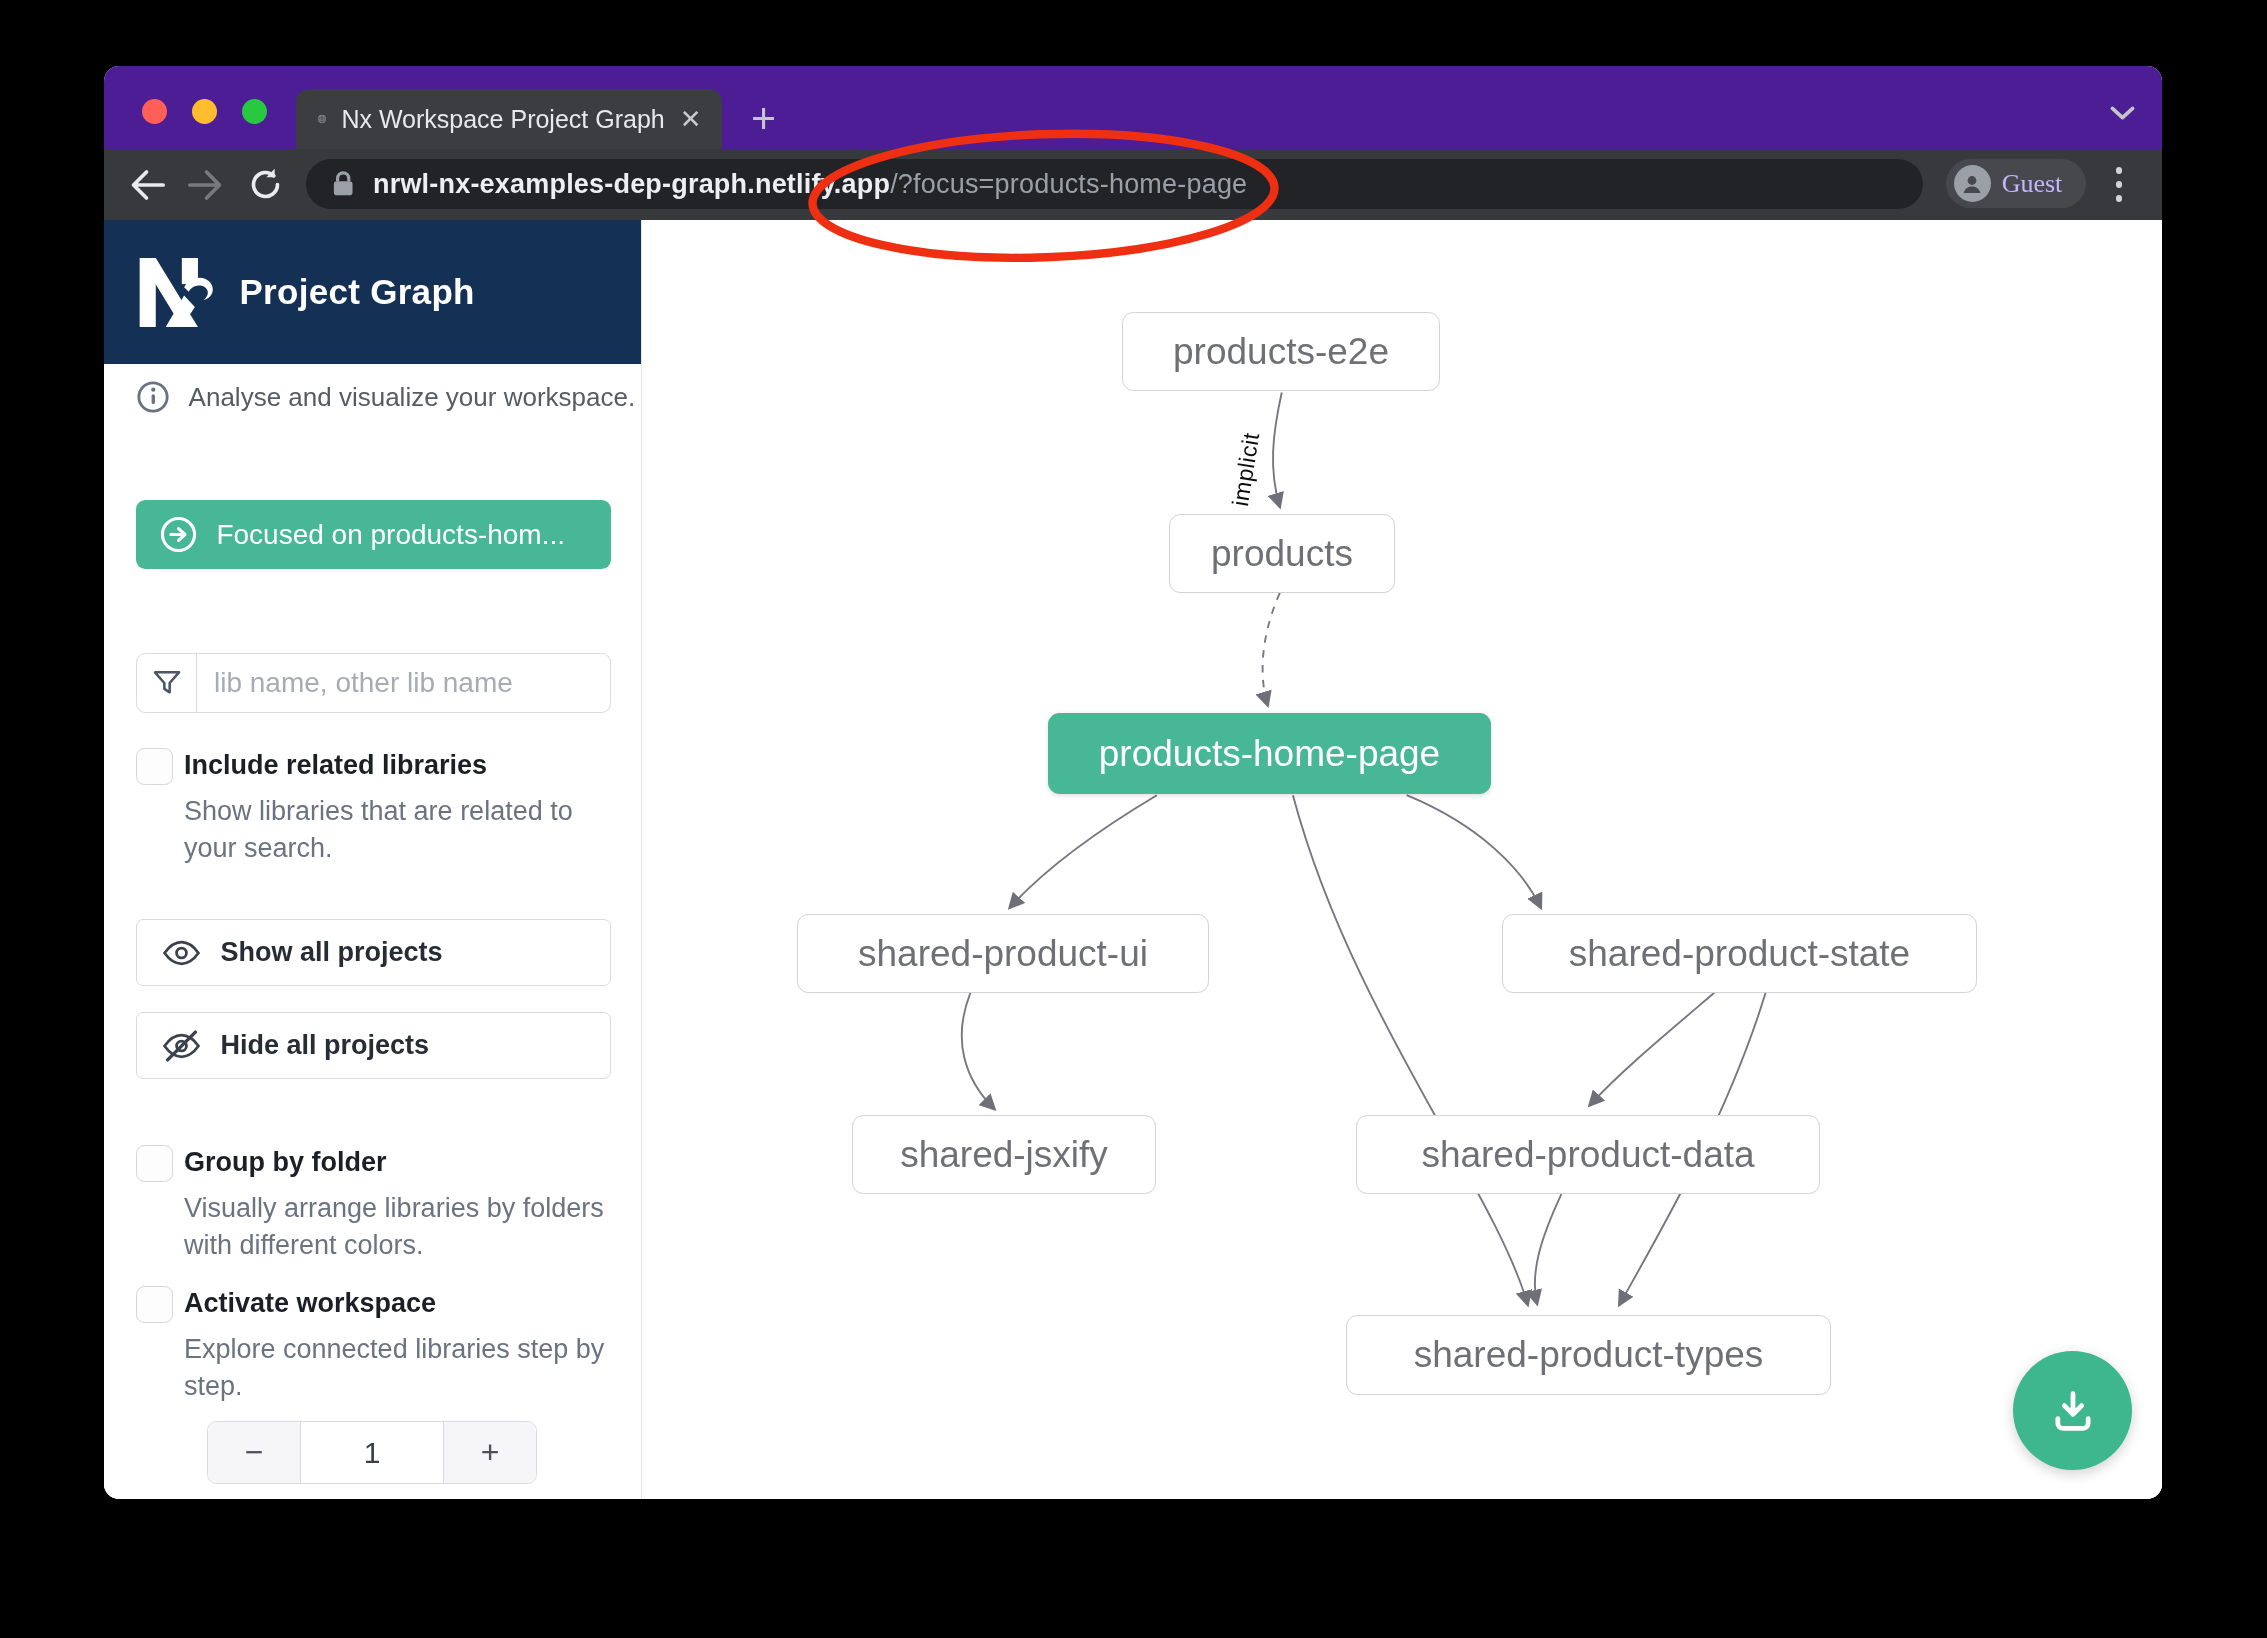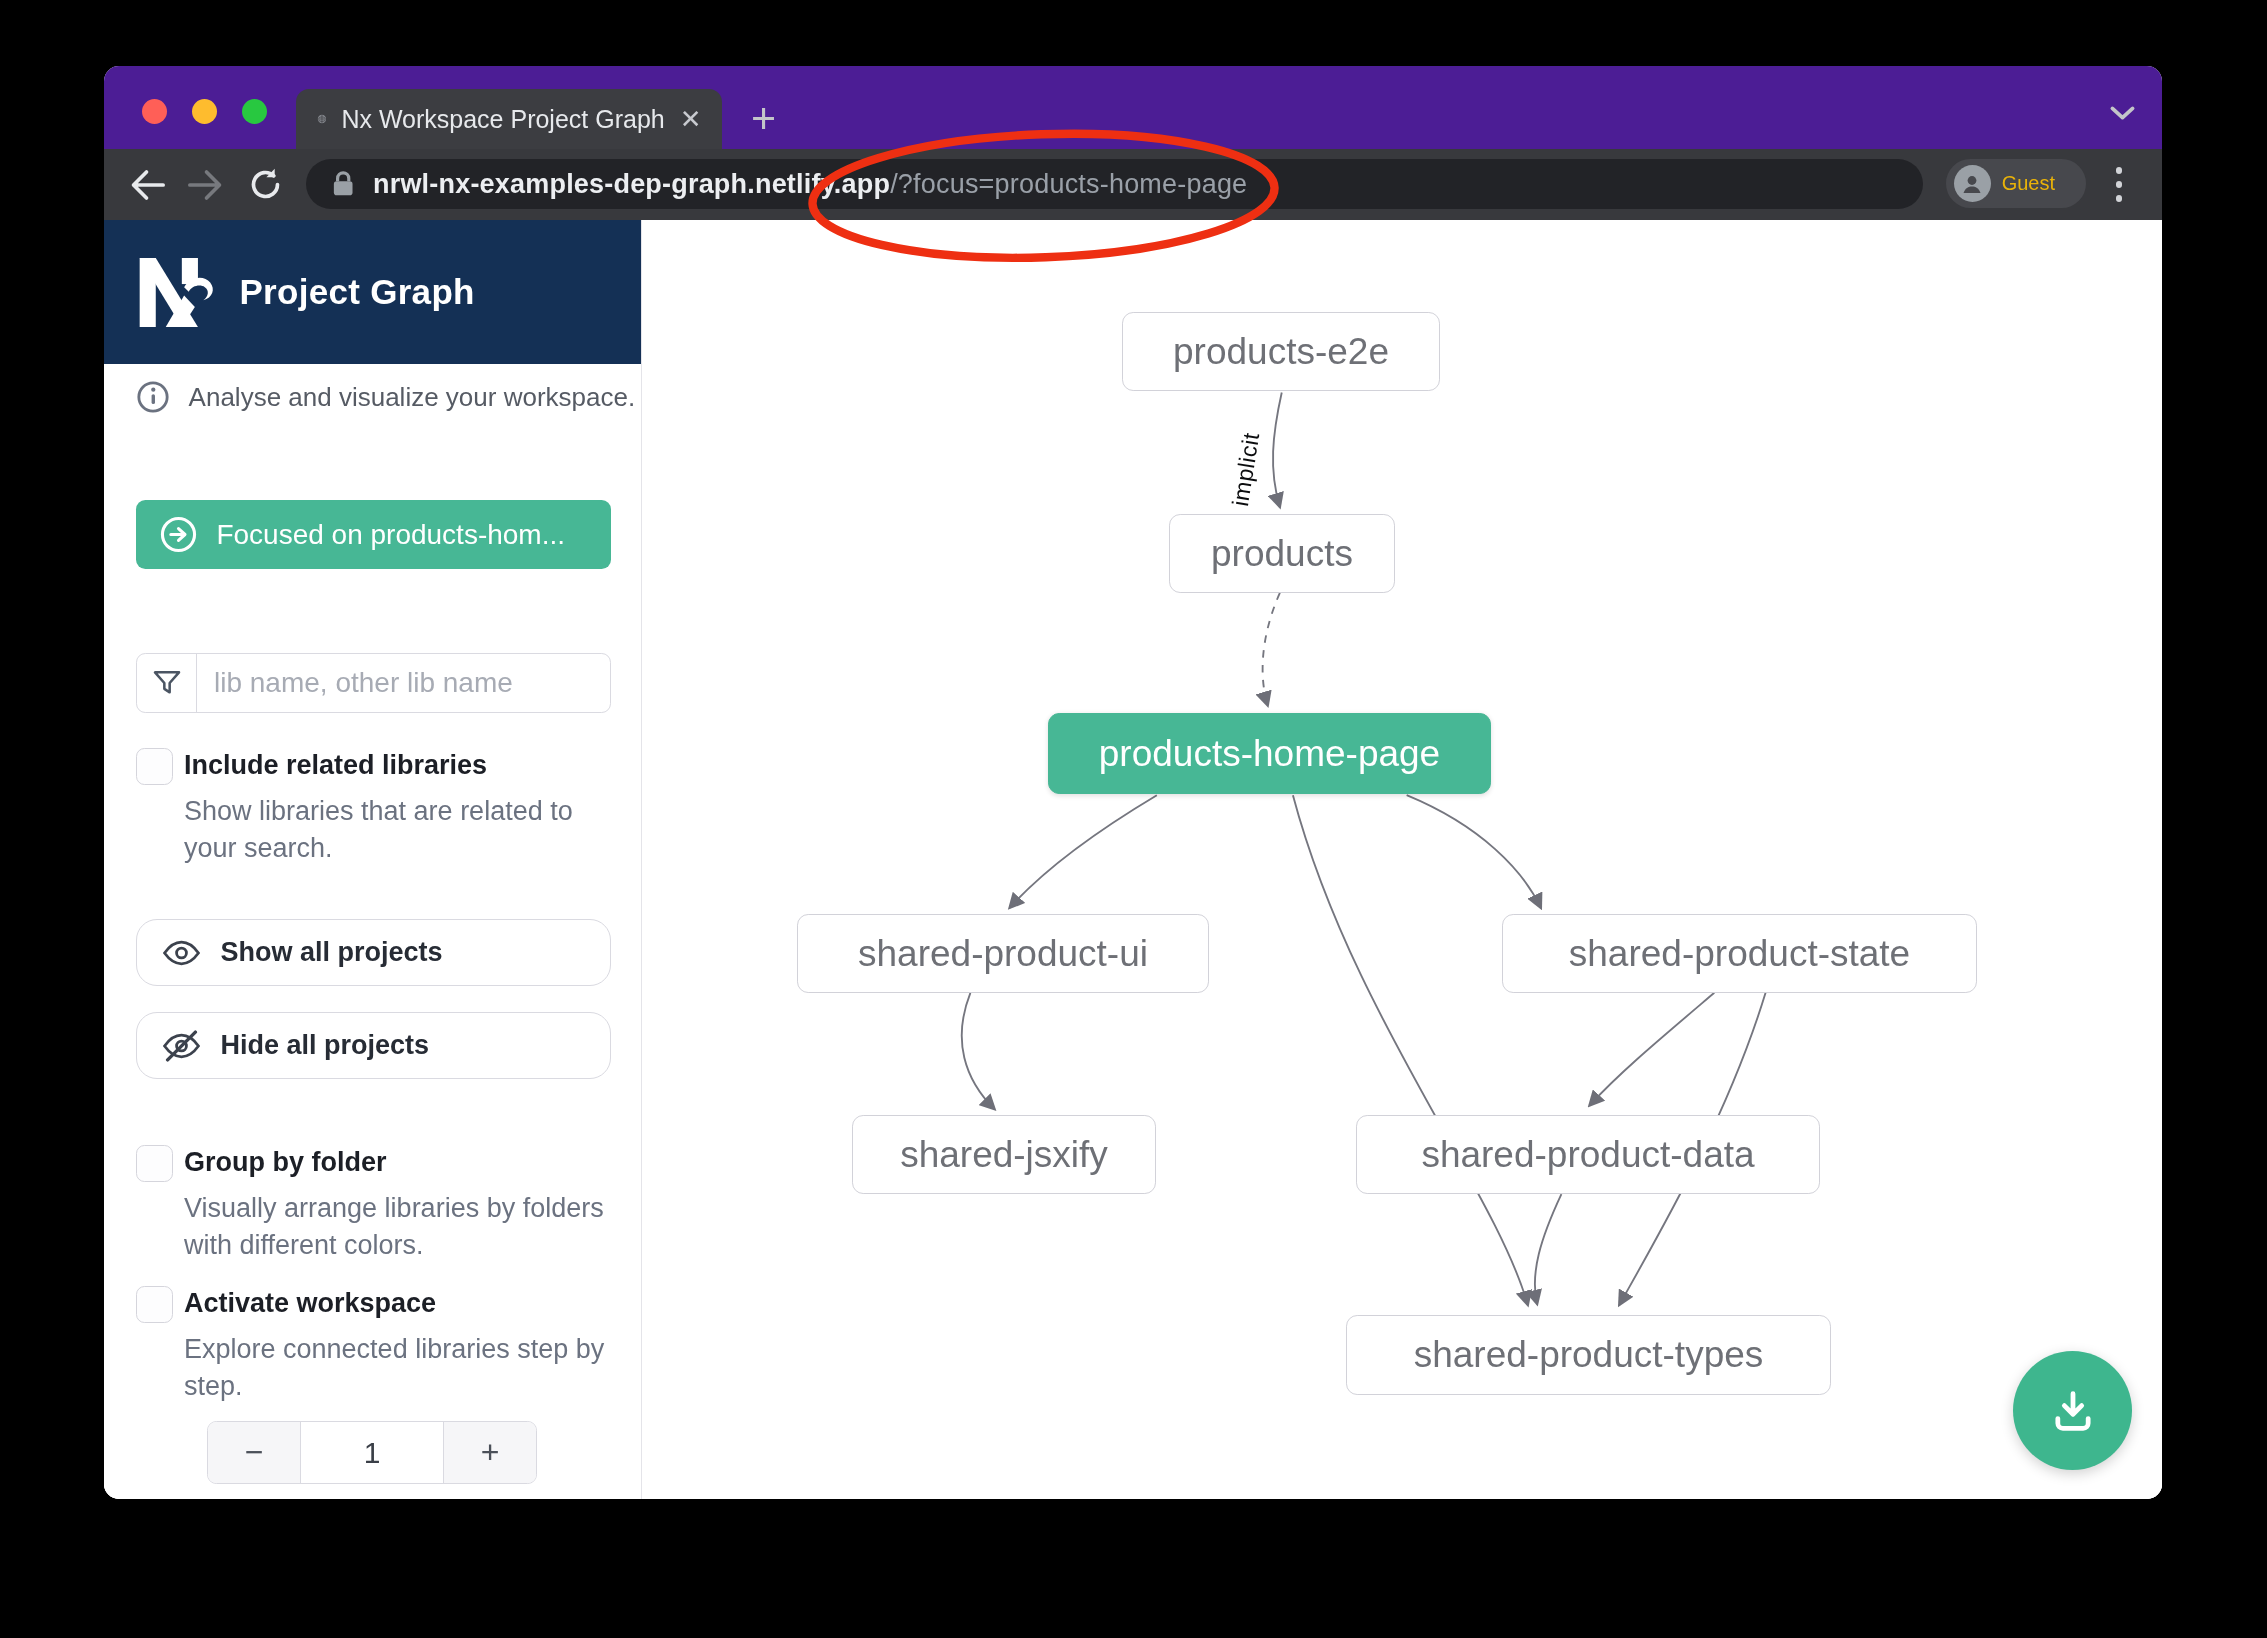--- a/index.html
+++ b/index.html
@@ -23,21 +23,21 @@
   
   .toolbar { position:relative; height:71px; background:#38393d; }
   .nav-ico { position:absolute; top:0; height:71px; display:flex; align-items:center; justify-content:center; width:58px; }
   .url-pill { position:absolute; left:202px; top:10.3px; width:1617px; height:50px; background:#222327;
               border-radius:25px; display:flex; align-items:center; padding-left:26px; gap:18.6px; }
   .url-text { font-size:27px; letter-spacing:0.2px; white-space:nowrap; }
   .url-domain { color:#eceef1; font-weight:600; }
   .url-path { color:#9aa0a8; }
   .guest-pill { position:absolute; left:1842px; top:10.3px; width:140px; height:49px; background:#47484d;
                 border-radius:25px; display:flex; align-items:center; padding:0 17px 0 7.5px; gap:11.2px; }
-  .guest-label { color:#eab308; font-size:20px; }
+  .guest-label { color:#c4b5fd; font-size:26px;font-family:Liberation Serif, serif; }
   .avatar { width:37px; height:37px; border-radius:50%; background:#9aa0a6; display:flex; align-items:center; justify-content:center; }
   .kebab { position:absolute; left:2004px; top:13px; width:22.4px; height:45px; display:flex; flex-direction:column;
            align-items:center; justify-content:center; gap:7.5px; }
   .kebab i { width:6.5px; height:6.5px; border-radius:50%; background:#d2d4d8; }
 
   
   .content { display:flex; height:1279px; background:#fff; }
   .sidebar { position:relative; width:538px; height:100%; background:#fff; border-right:1.9px solid #e4e4e9; flex:none; }
   .navy { height:144px; background:#143055; display:flex; align-items:center; padding-left:35px; gap:22.4px; }
   .app-title { color:#fff; font-size:35px; font-weight:700; letter-spacing:0.3px; }
@@ -54,21 +54,21 @@
   .filter-ico { width:60px; height:100%; display:flex; align-items:center; justify-content:center;
                 border-right:1.9px solid #dadae1; flex:none; }
   .filter input { border:none; outline:none; flex:1; height:100%; font-size:28px; color:#374151;
                   padding:0 17px; font-family:"Liberation Sans", sans-serif; background:transparent; }
   .filter input::placeholder { color:#a7abb4; }
 
   .chk { position:absolute; width:37px; height:37px; border:1.9px solid #d5d5dc; border-radius:8.4px; background:#fdfdfe; }
   .chk-label { position:absolute; left:80px; font-size:27px; font-weight:700; color:#1c1f26; white-space:nowrap; }
   .chk-desc  { position:absolute; left:80px; width:440px; font-size:27px; line-height:37px; color:#6b7280; }
 
-  .side-btn { position:absolute; left:32px; width:475px; height:67px; border:1.9px solid #dadae1; border-radius:21px;
+  .side-btn { position:absolute; left:32px; width:475px; height:67px; border:1.9px solid #dadae1; border-radius:7px;
               background:#fff; display:flex; align-items:center; padding-left:26px; gap:20.5px; }
   .side-btn span { font-size:27px; font-weight:600; color:#272c35; }
 
   .stepper { position:absolute; left:103px; top:1201px; width:330px; height:63px; border:1.9px solid #dadae1;
              border-radius:9.3px; display:flex; overflow:hidden; background:#fff; }
   .step-btn { width:92px; display:flex; align-items:center; justify-content:center; background:#f6f6f8;
               color:#4b5059; font-size:32px; }
   .step-val { flex:1; display:flex; align-items:center; justify-content:center; font-size:30px; color:#3a3f47;
               border-left:1.9px solid #dadae1; border-right:1.9px solid #dadae1; background:#fff; }
 

